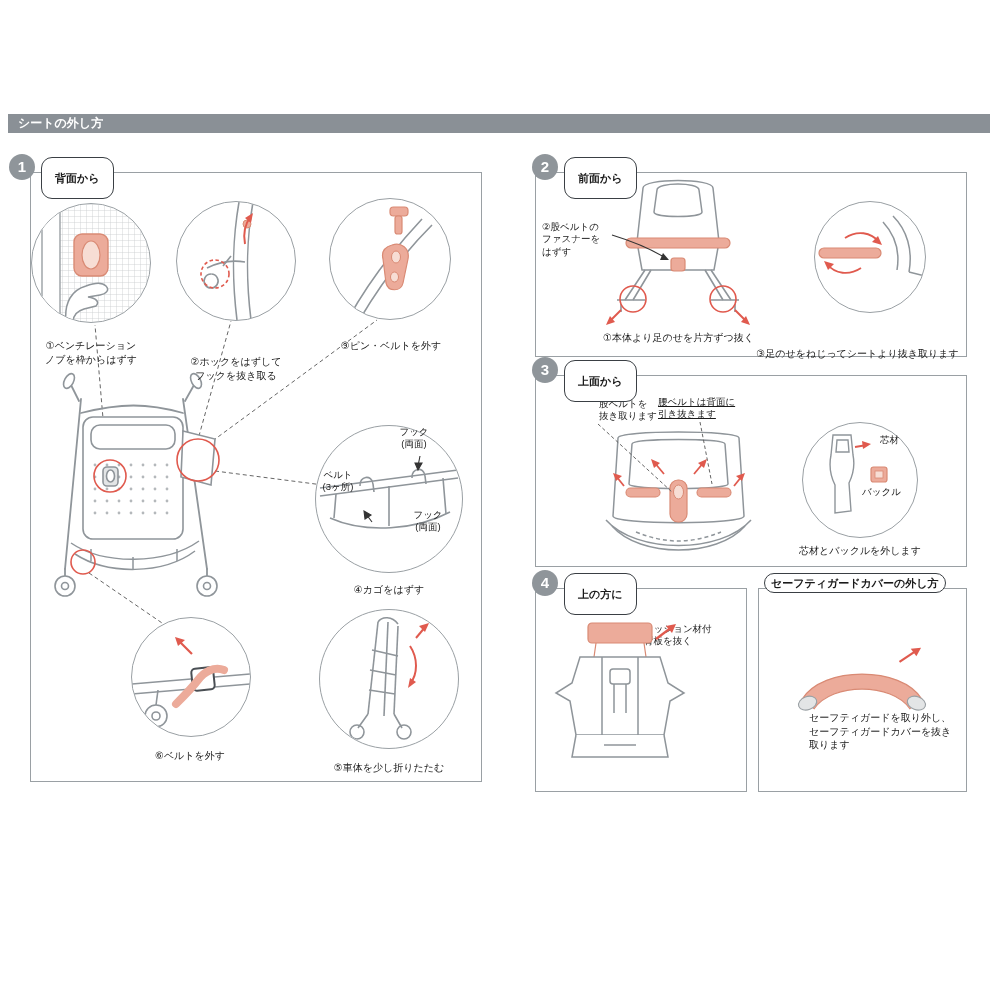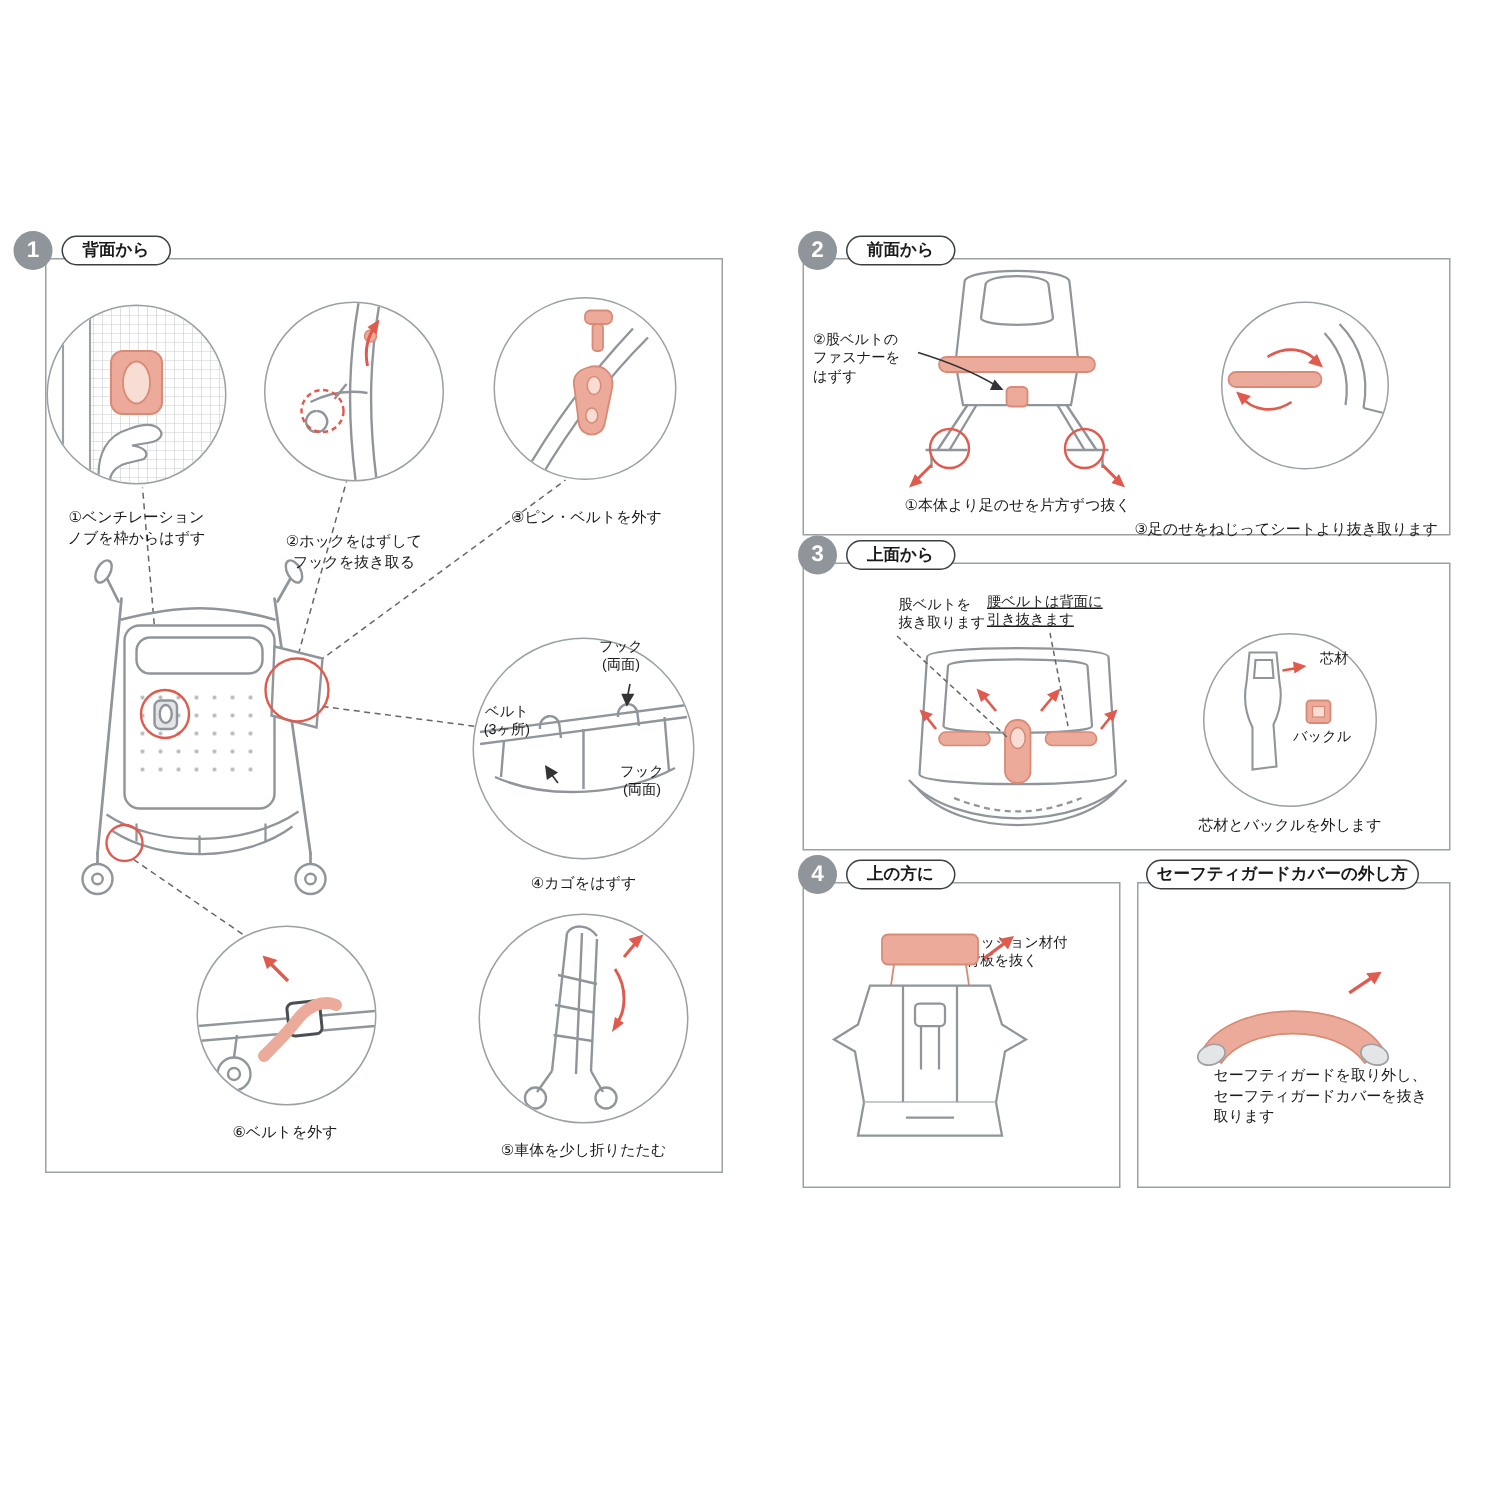--- a/index.html
+++ b/index.html
@@ -5,34 +5,35 @@
   html,body{margin:0;padding:0;background:#fff;}
   .page{position:relative;width:1000px;height:1000px;background:#fff;overflow:hidden;
         font-family:"Liberation Sans","DejaVu Sans",sans-serif;color:#1a1a1a;}
   .abs{position:absolute;}
   .header-bar{position:absolute;left:8px;top:114px;width:982px;height:19px;background:#8a9096;
         color:#fff;font-size:12px;font-weight:bold;line-height:19px;padding-left:10px;box-sizing:border-box;}
   .panel{position:absolute;border:1px solid #9aa0a4;background:#fff;}
   .badge{position:absolute;width:26px;height:26px;border-radius:50%;background:#8f959a;color:#fff;
         font-weight:bold;font-size:15px;text-align:center;line-height:26px;z-index:5;}
   .pill{position:absolute;background:#fff;border:1.5px solid #3a3f44;border-radius:11px;height:18px;
-        line-height:18px;padding:0 13px;font-size:11px;font-weight:bold;white-space:nowrap;z-index:5;}
+        line-height:18px;padding:11px 13px;font-size:11px;font-weight:bold;white-space:nowrap;z-index:5;}
   .circle-view{position:absolute;border:1.2px solid #9aa0a4;border-radius:50%;background:#fff;overflow:hidden;}
   .circle-view svg{width:100%;height:100%;display:block;}
   .cap{position:absolute;font-size:10px;line-height:1.35;white-space:pre-line;}
   .cap.center{text-align:center;}
   .lbl{position:absolute;font-size:9.5px;line-height:1.3;white-space:pre-line;}
   .lbl.center{text-align:center;}
   svg{overflow:visible;}
 </style>
 </head>
 <body>
 
 <div class="page">
 
+  <div class="header-bar">シートの外し方</div>
 
   <section class="panel" style="left:30px;top:172px;width:450px;height:608px;">
     <div class="badge" style="left:-22px;top:-19px;">1</div>
     <div class="pill" style="left:10px;top:-16px;">背面から</div>
 
     <svg class="abs" style="left:0;top:0;" width="450" height="608" viewBox="0 0 450 608">
       <defs>
         <pattern id="p1dots" width="12" height="12" patternUnits="userSpaceOnUse">
           <circle cx="4" cy="4" r="1.4" fill="#b4b8bb"></circle>
         </pattern>

